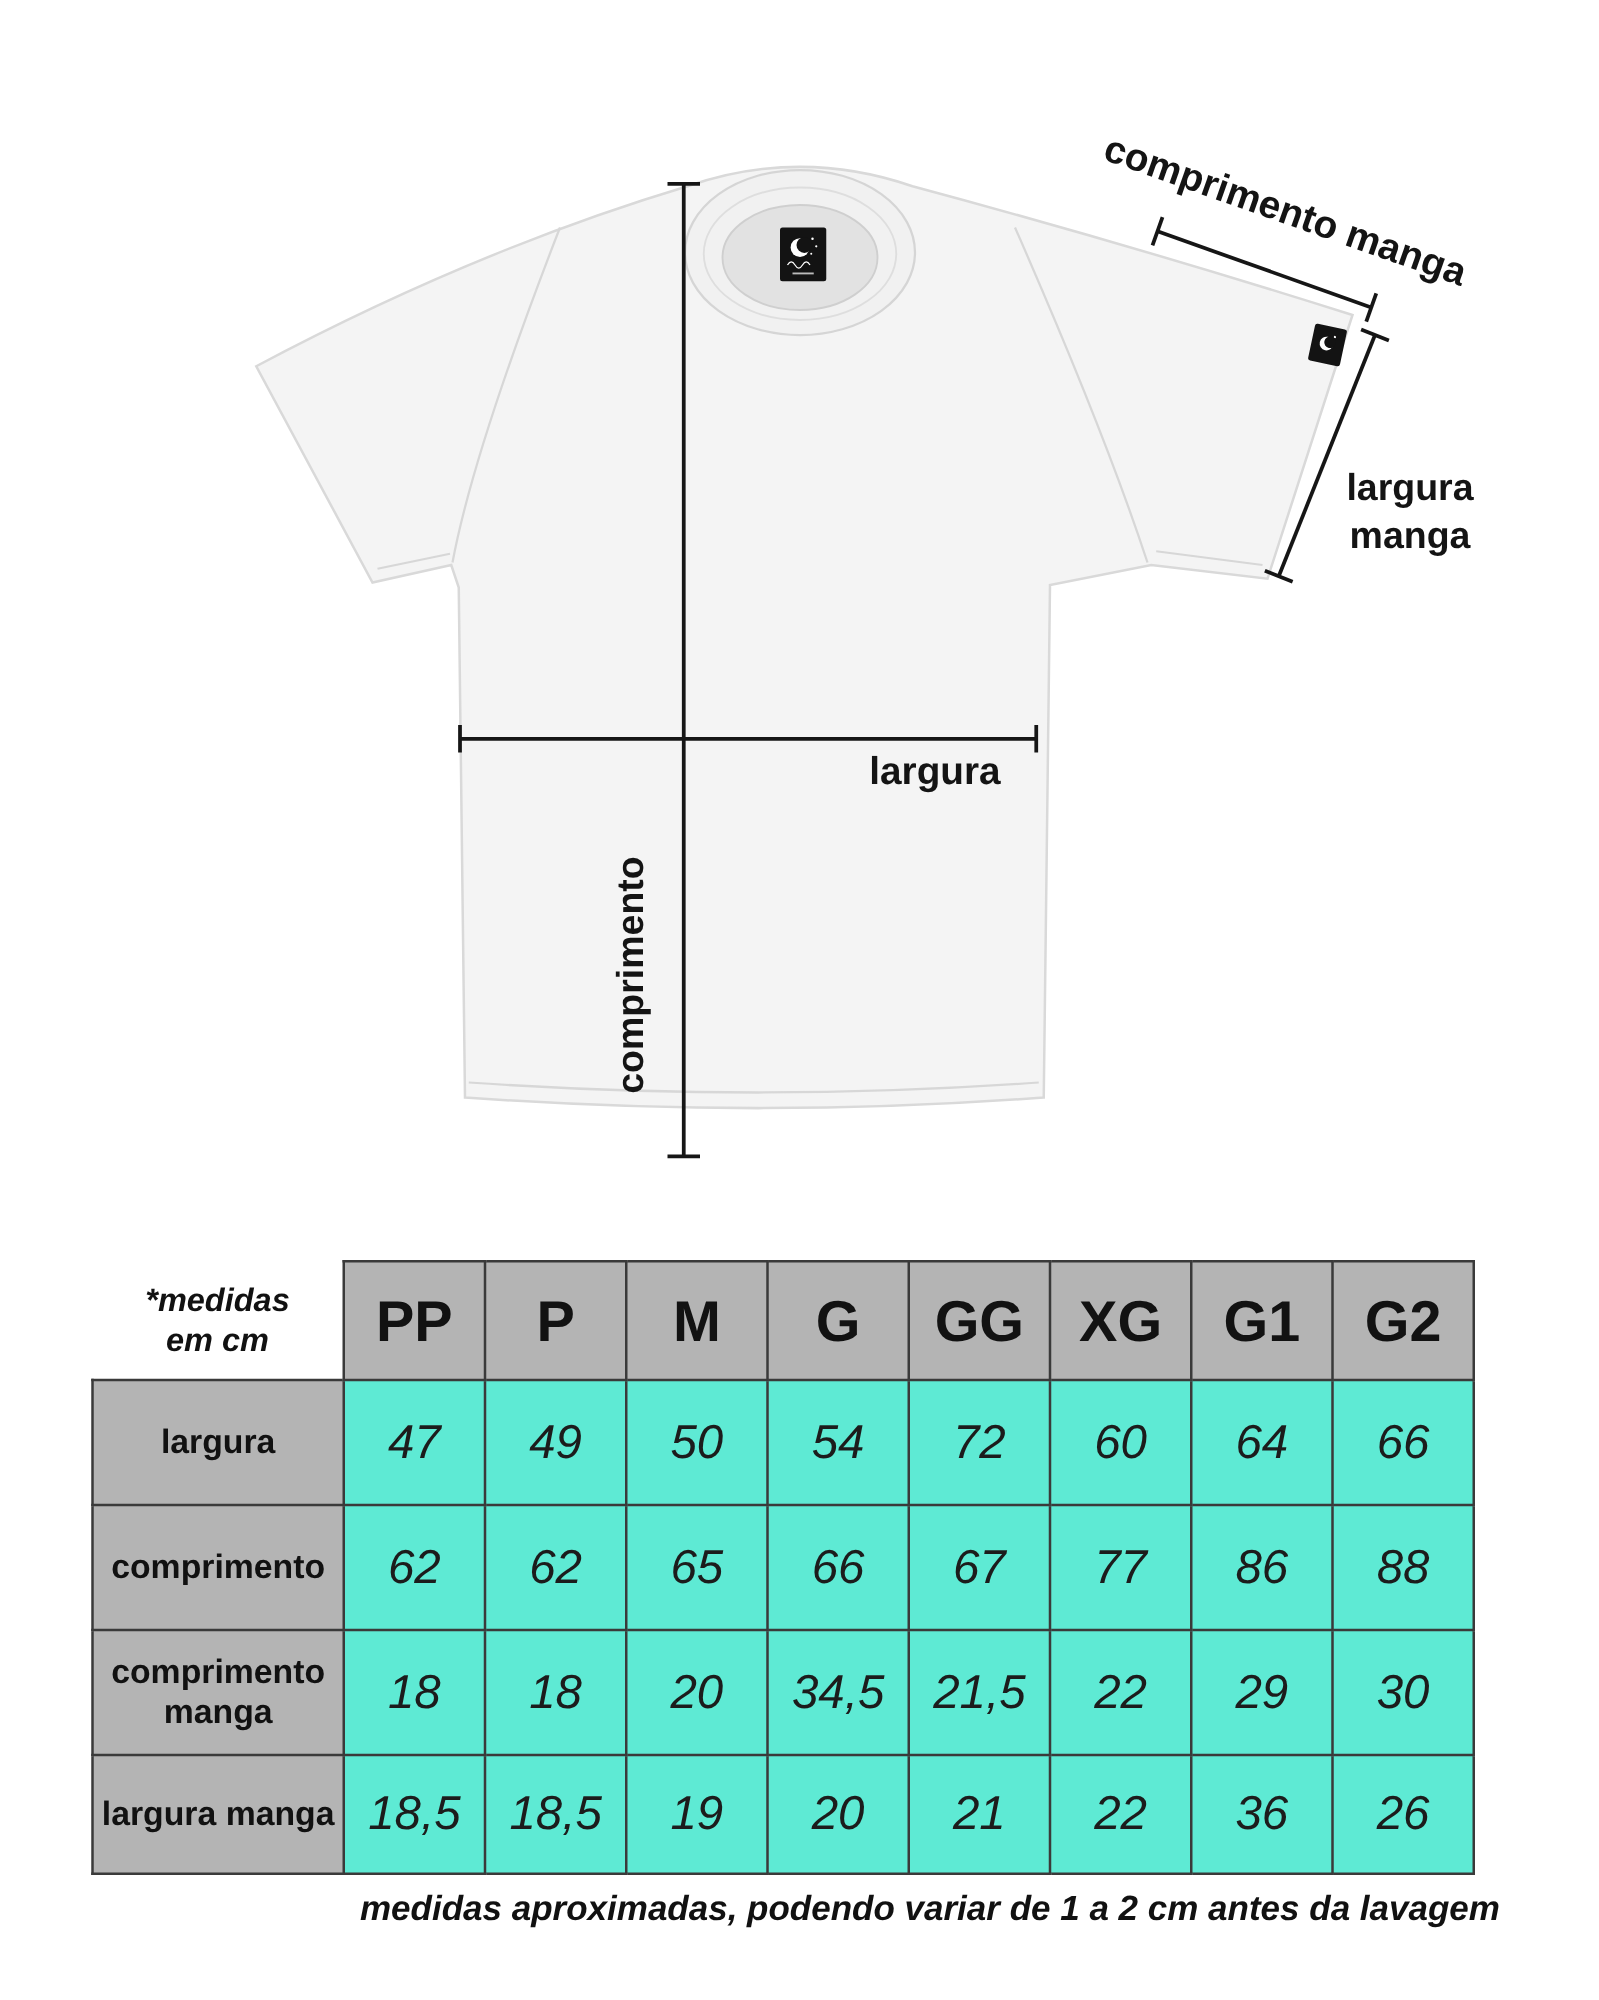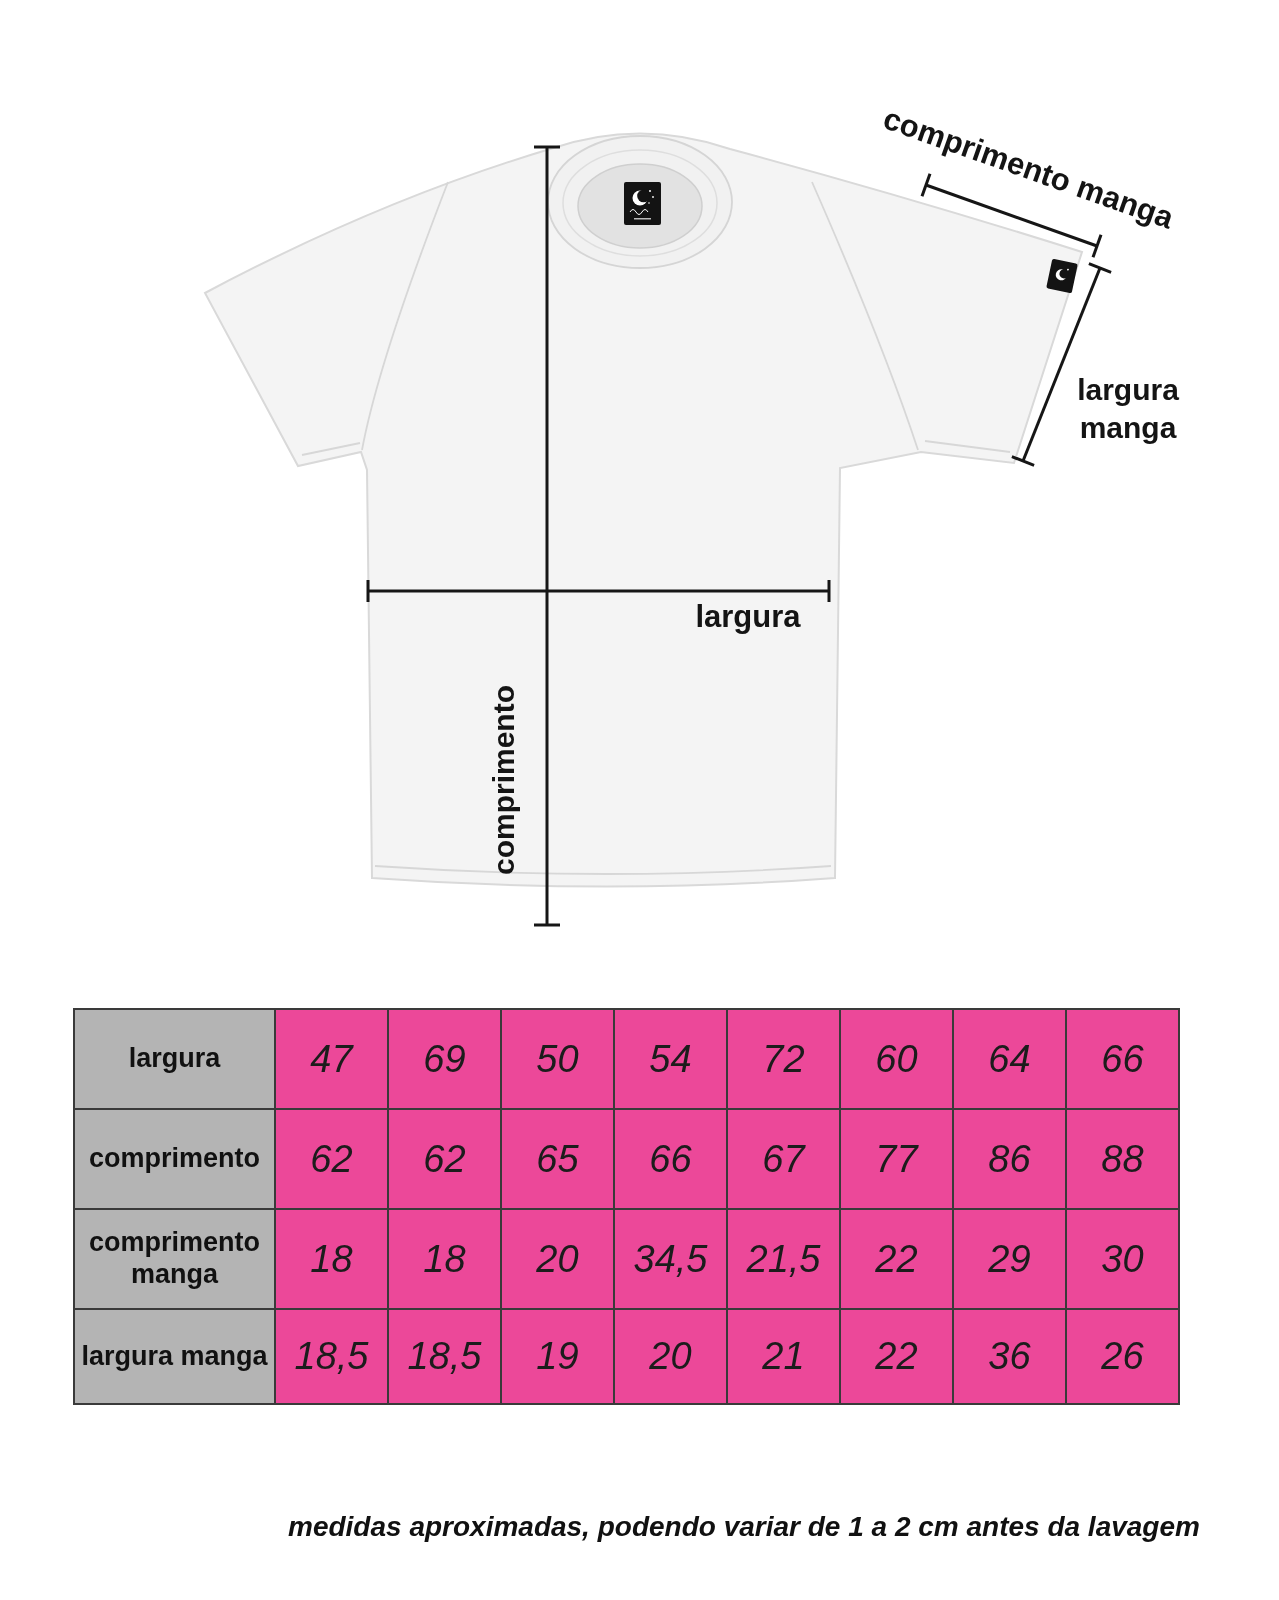--- a/index.html
+++ b/index.html
@@ -10,21 +10,21 @@
   #diagram{position:absolute;top:0;left:0;}
   svg text{font-family:"Liberation Sans","DejaVu Sans",sans-serif;font-weight:600;fill:#141414;}
 
   
   #size-table{position:absolute;left:73px;top:1008px;border-collapse:collapse;table-layout:fixed;}
   #size-table td{border:2px solid #3a3a3a;text-align:center;vertical-align:middle;padding:0;}
   #size-table td.corner{border:none;background:#ffffff;font-style:italic;font-weight:bold;
                         font-size:26px;line-height:1.25;color:#111;}
   #size-table td.hdr{background:#b4b4b4;font-weight:bold;font-size:46px;color:#121212;}
   #size-table td.rowlabel{background:#b4b4b4;font-weight:bold;font-size:27px;line-height:1.18;color:#111;}
-  #size-table td.val{background:#ec4899;font-style:italic;font-weight:400;font-size:38px;color:#1c1c1c;}
+  #size-table td.val{background:#5eead4;font-style:italic;font-weight:400;font-size:38px;color:#1c1c1c;}
   .col-label{width:201px;} .col-size{width:113px;}
   .r-hdr{height:95px;} .r-mid{height:100px;} .r-last{height:95px;}
 
   
   #warning{position:absolute;left:274px;top:1502px;width:904px;height:50px;
            display:flex;align-items:center;gap:14px;}
   #warning .wtext{font-style:italic;font-weight:bold;font-size:28px;color:#111;white-space:nowrap;}
 </style>
 </head>
 <body>
@@ -109,24 +109,38 @@
     <col class="col-size">
       <col class="col-size">
       <col class="col-size">
       <col class="col-size">
     <col class="col-size">
       <col class="col-size">
       <col class="col-size">
       <col class="col-size">
   </colgroup>
   <tbody>
+      <tr class="r-hdr">
+    <td class="corner">
+      <div>*medidas</div>
+      <div>em cm</div>
+    </td>
+    <td class="hdr">PP</td>
+    <td class="hdr">P</td>
+    <td class="hdr">M</td>
+    <td class="hdr">G</td>
+    <td class="hdr">GG</td>
+    <td class="hdr">XG</td>
+    <td class="hdr">G1</td>
+    <td class="hdr">G2</td>
+  </tr>
   <tr class="r-mid">
     <td class="rowlabel">largura</td>
     <td class="val">47</td>
-    <td class="val">69</td>
+    <td class="val">49</td>
     <td class="val">50</td>
     <td class="val">54</td>
     <td class="val">72</td>
     <td class="val">60</td>
     <td class="val">64</td>
     <td class="val">66</td>
   </tr>
   <tr class="r-mid">
     <td class="rowlabel">comprimento</td>
     <td class="val">62</td>

